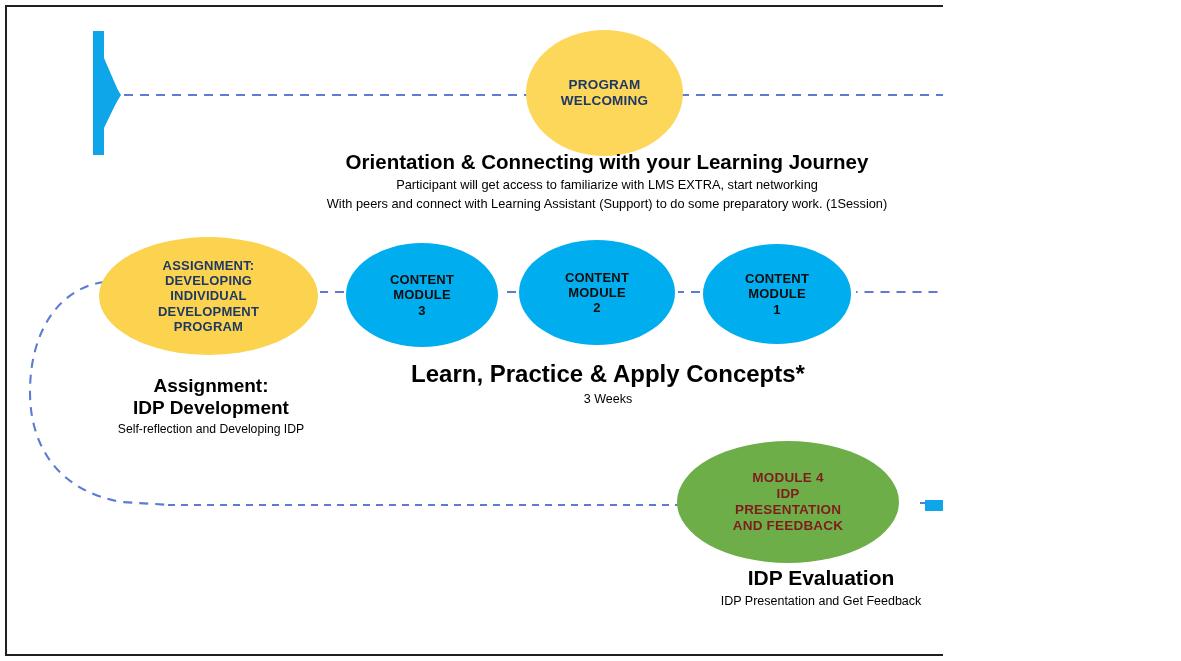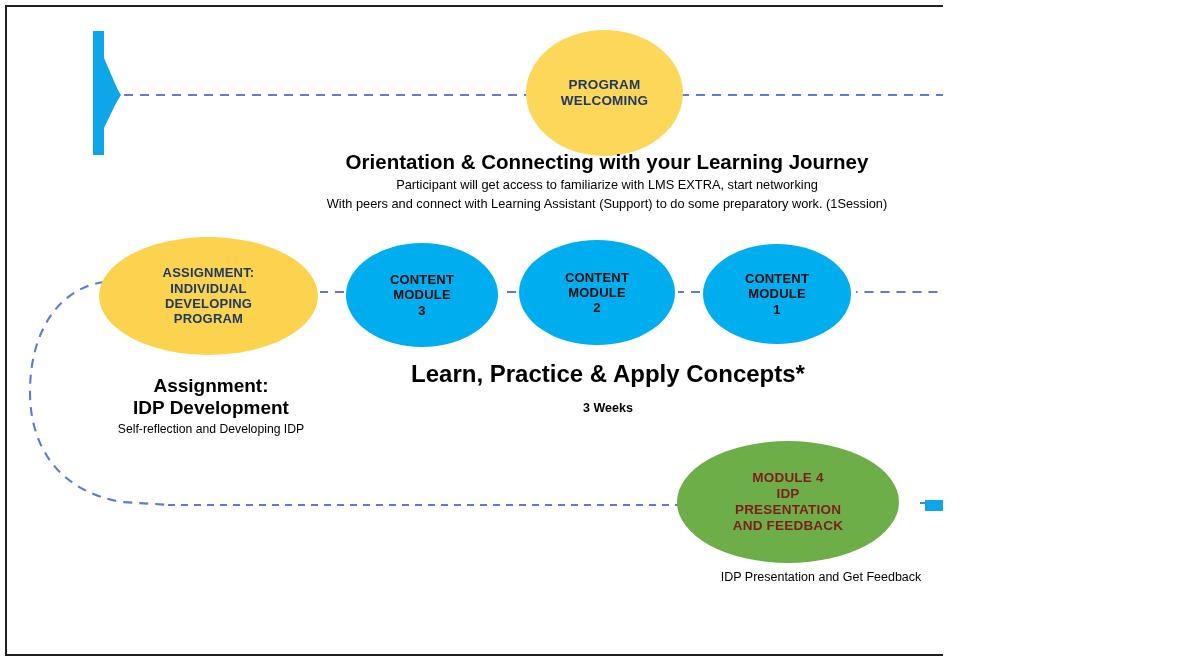--- a/index.html
+++ b/index.html
@@ -123,21 +123,21 @@
     width: 842px;
   }
   .cap-orientation .title { font-size: 20.5px; }
   .cap-orientation .sub { font-size: 12.8px; margin-top: 3px; }
 
   .cap-learn {
     left: 378px; top: 360px;
     width: 460px;
   }
   .cap-learn .title { font-size: 24px; }
-  .cap-learn .sub { font-size: 12.5px; margin-top: 12px; font-weight: bold; }
+  .cap-learn .sub { font-size: 12.5px; margin-top: 3px; }
 
   .cap-assignment {
     left: 40px; top: 375px;
     width: 342px;
   }
   .cap-assignment .title { font-size: 19px; }
   .cap-assignment .sub { font-size: 12.2px; margin-top: 3px; }
 
   .cap-idp {
     left: 660px; top: 566px;
@@ -188,22 +188,23 @@
   <div class="node node-welcoming">
     <span class="lines">
       <span>PROGRAM</span>
       <span>WELCOMING</span>
     </span>
   </div>
 
   <div class="node node-assignment">
     <span class="lines">
       <span>ASSIGNMENT:</span>
+      <span>DEVELOPING</span>
       <span>INDIVIDUAL</span>
-      <span>DEVELOPING</span>
+      <span>DEVELOPMENT</span>
       <span>PROGRAM</span>
     </span>
   </div>
 
   <div class="node node-module3">
     <span class="lines">
       <span>CONTENT</span>
       <span>MODULE</span>
       <span>3</span>
     </span>
@@ -245,15 +246,16 @@
     <div class="sub">3 Weeks</div>
   </div>
 
   <div class="caption cap-assignment">
     <div class="title">Assignment:</div>
     <div class="title">IDP Development</div>
     <div class="sub">Self-reflection and Developing IDP</div>
   </div>
 
   <div class="caption cap-idp">
+    <div class="title">IDP Evaluation</div>
     <div class="sub">IDP Presentation and Get Feedback</div>
   </div>
 </div>
 
 </body></html>

